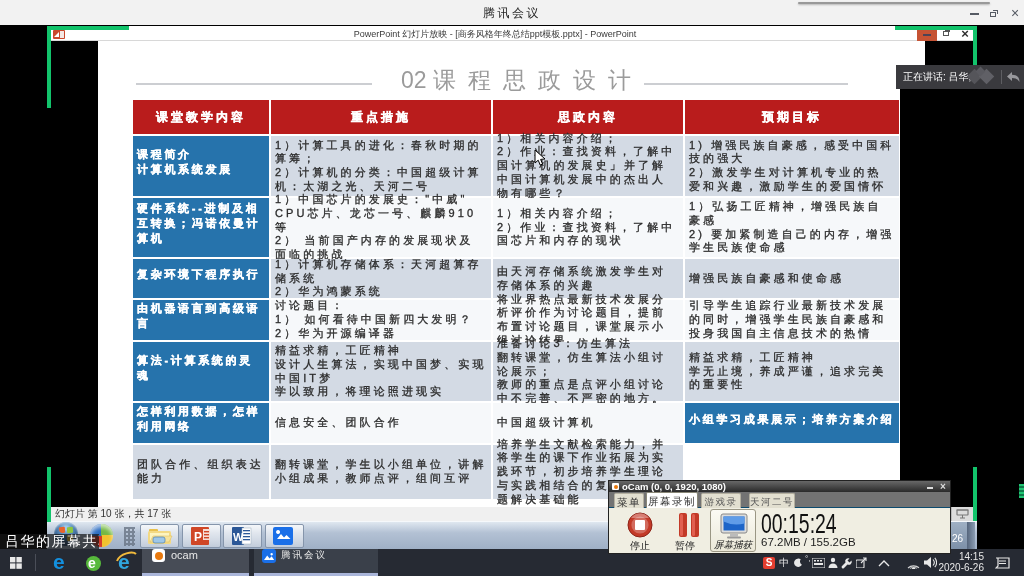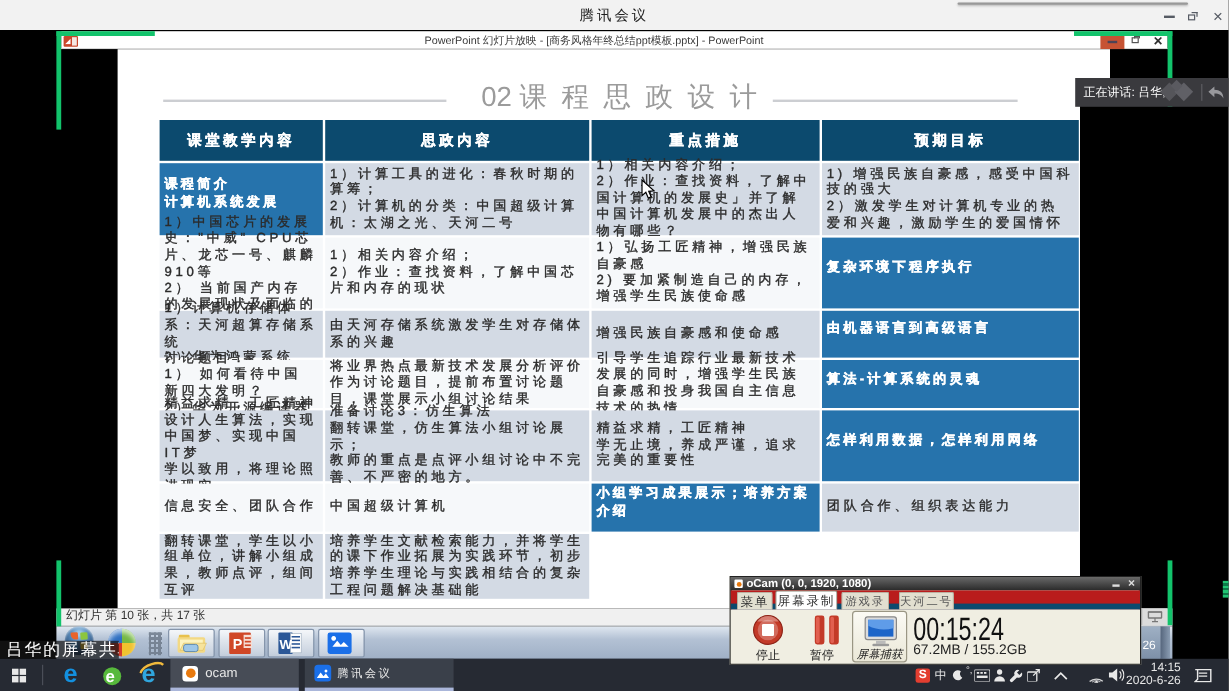--- a/index.html
+++ b/index.html
@@ -14,41 +14,41 @@
 #ppttitle{left:151px;top:28px;width:688px;text-align:center;font-size:9px;color:#3a3a3a;}
 #pptblack{left:51px;top:41px;width:922px;height:466px;background:#000;}
 #slide{left:98px;top:41px;width:802px;height:466px;background:#fff;}
 
 .green{background:#12c36b;}
 
 #stitle{left:250px;top:24px;width:348px;text-align:center;font-size:23px;color:#9b9b9b;white-space:nowrap;}
 .hline{top:42px;height:2px;background:#ccced2;}
 #tbl{left:35px;top:59px;display:grid;grid-template-columns:136px 220px 190px 214px;grid-template-rows:34px 60px 59px 39px 40px 59px 40px 54px;gap:2px;}
 #tbl div{display:flex;}
-.hd{background:#0c4a6e;color:#fff;-webkit-text-stroke:0.3px #fff;font-weight:bold;font-size:12px;letter-spacing:3px;align-items:center;justify-content:center;}
+.hd{background:#b91c1c;color:#fff;-webkit-text-stroke:0.3px #fff;font-weight:bold;font-size:12px;letter-spacing:3px;align-items:center;justify-content:center;}
 .lc{background:#2673ac;color:#fff;-webkit-text-stroke:0.3px #fff;font-weight:bold;font-size:11px;letter-spacing:2.7px;align-items:center;padding:2px 4px 10px 4px;line-height:1.35;}
 .ca{background:#d3dae4;}
 .cb{background:#f6f8fa;}
 .ce{color:#2b2b2b;-webkit-text-stroke:0.3px #2b2b2b;font-size:11px;letter-spacing:3.1px;align-items:center;padding:2px 4px;line-height:1.25;}
 
 #sbar{left:47px;top:507px;width:930px;height:14px;background:#f0f0f0;font-size:10px;color:#333;line-height:14px;padding-left:8px;}
 #sbox{left:951px;top:507px;width:22px;height:14px;background:#dcdcdc;border-left:1px solid #bbb;}
 
 #htask{left:47px;top:521px;width:930px;height:28px;background:linear-gradient(#dfe7f0,#b3c1d4 40%,#9fb0c6);border-top:1px solid #f5f8fb;}
 .appbtn{top:524px;height:24px;width:39px;background:linear-gradient(rgba(255,255,255,.75),rgba(255,255,255,.35));border:1px solid #8595ab;border-radius:2px;}
 
 #sharelabel{left:0;top:534px;width:99px;height:15px;background:rgba(22,22,22,.72);color:#fff;font-size:14px;letter-spacing:1.5px;display:flex;align-items:center;white-space:nowrap;overflow:hidden;}
 
 #ltask{left:0;top:549px;width:1024px;height:27px;background:#262a33;}
-.tbtn{top:549px;height:27px;background:#474c56;border-bottom:3px solid #aab6da;color:#e8e8e8;font-size:11px;display:flex;align-items:center;}
+.tbtn{top:549px;height:27px;background:#474c56;border-bottom:3px solid #aab6da;color:#e8e8e8;font-size:11px;display:flex;align-items:flex-start;}
 .tray{color:#e8e8e8;font-size:11px;top:556px;}
 
 #ocam{left:608px;top:480px;width:343px;height:74px;border:1px solid #222;background:#ece9da;box-shadow:0 0 0 1px #555 inset;}
 #octb{left:0;top:0;width:341px;height:11px;background:linear-gradient(#686868,#2a2a2a);color:#fff;font-size:9.5px;font-weight:bold;line-height:11px;}
-#octabs{left:0;top:11px;width:341px;height:16px;background:#b91c1c;border-bottom:5px solid #0c4a6e;font-size:10.5px;letter-spacing:1.5px;color:#333;}
+#octabs{left:0;top:11px;width:341px;height:16px;background:#737373;border-bottom:1px solid #0c4a6e;font-size:10.5px;letter-spacing:1.5px;color:#333;}
 .octab{top:1px;height:15px;line-height:16px;text-align:center;border:1px solid #b4b0a0;border-bottom:none;border-radius:2px 2px 0 0;background:#e2dfd0;}
 #ocbody{left:0;top:27px;width:341px;height:45px;background:#f0eee2;}
 
 #speak{left:896px;top:65px;width:128px;height:24px;background:#3a3a3e;color:#fff;font-size:10px;display:flex;align-items:center;}
 </style>
 </head>
 <body>
 <div id="screen">
 
   <div class="abs" id="tmbar"></div>
@@ -75,27 +75,28 @@
   <div class="abs" style="left:959px;top:27px;width:12px;height:13px;color:#2f2f2f;font-size:13px;font-weight:bold;line-height:13px;text-align:center;">×</div>
 
   <div class="abs" id="pptblack"></div>
   <div class="abs" style="left:900px;top:41px;width:25px;height:46px;background:#fff;"></div>
   <div class="abs" id="slide">
     <div class="abs" id="stitle">02 <span style="letter-spacing:12px;">课程思政设计</span></div>
     <div class="abs hline" style="left:38px;width:236px;"></div>
     <div class="abs hline" style="left:546px;width:204px;"></div>
     <div class="abs" id="tbl">
       <div class="hd">课堂教学内容</div>
+        <div class="hd">重点措施</div>
         <div class="hd">思政内容</div>
-        <div class="hd">重点措施</div>
         <div class="hd">预期目标</div>
       <div class="lc">课程简介<br>计算机系统发展</div>
       <div class="ca ce">1）计算工具的进化：春秋时期的算筹；<br>2）计算机的分类：中国超级计算机：太湖之光、天河二号</div>
       <div class="ca ce">1）相关内容介绍；<br>2）作业：查找资料，了解中国计算机的发展史」并了解中国计算机发展中的杰出人物有哪些？</div>
       <div class="ca ce">1) 增强民族自豪感，感受中国科技的强大<br>2）激发学生对计算机专业的热爱和兴趣，激励学生的爱国情怀</div>
+      <div class="lc">硬件系统--进制及相互转换；冯诺依曼计算机</div>
       <div class="cb ce">1）中国芯片的发展史："中威" CPU芯片、龙芯一号、麒麟910等<br>2） 当前国产内存的发展现状及面临的挑战</div>
       <div class="cb ce">1）相关内容介绍；<br>2）作业：查找资料，了解中国芯片和内存的现状</div>
       <div class="cb ce">1）弘扬工匠精神，增强民族自豪感<br>2) 要加紧制造自己的内存，增强学生民族使命感</div>
       <div class="lc">复杂环境下程序执行</div>
       <div class="ca ce">1）计算机存储体系：天河超算存储系统<br>2）华为鸿蒙系统</div>
       <div class="ca ce">由天河存储系统激发学生对存储体系的兴趣</div>
       <div class="ca ce">增强民族自豪感和使命感</div>
       <div class="lc">由机器语言到高级语言</div>
       <div class="cb ce">讨论题目：<br>1） 如何看待中国新四大发明？<br>2）华为开源编译器</div>
       <div class="cb ce">将业界热点最新技术发展分析评价作为讨论题目，提前布置讨论题目，课堂展示小组讨论结果</div>

